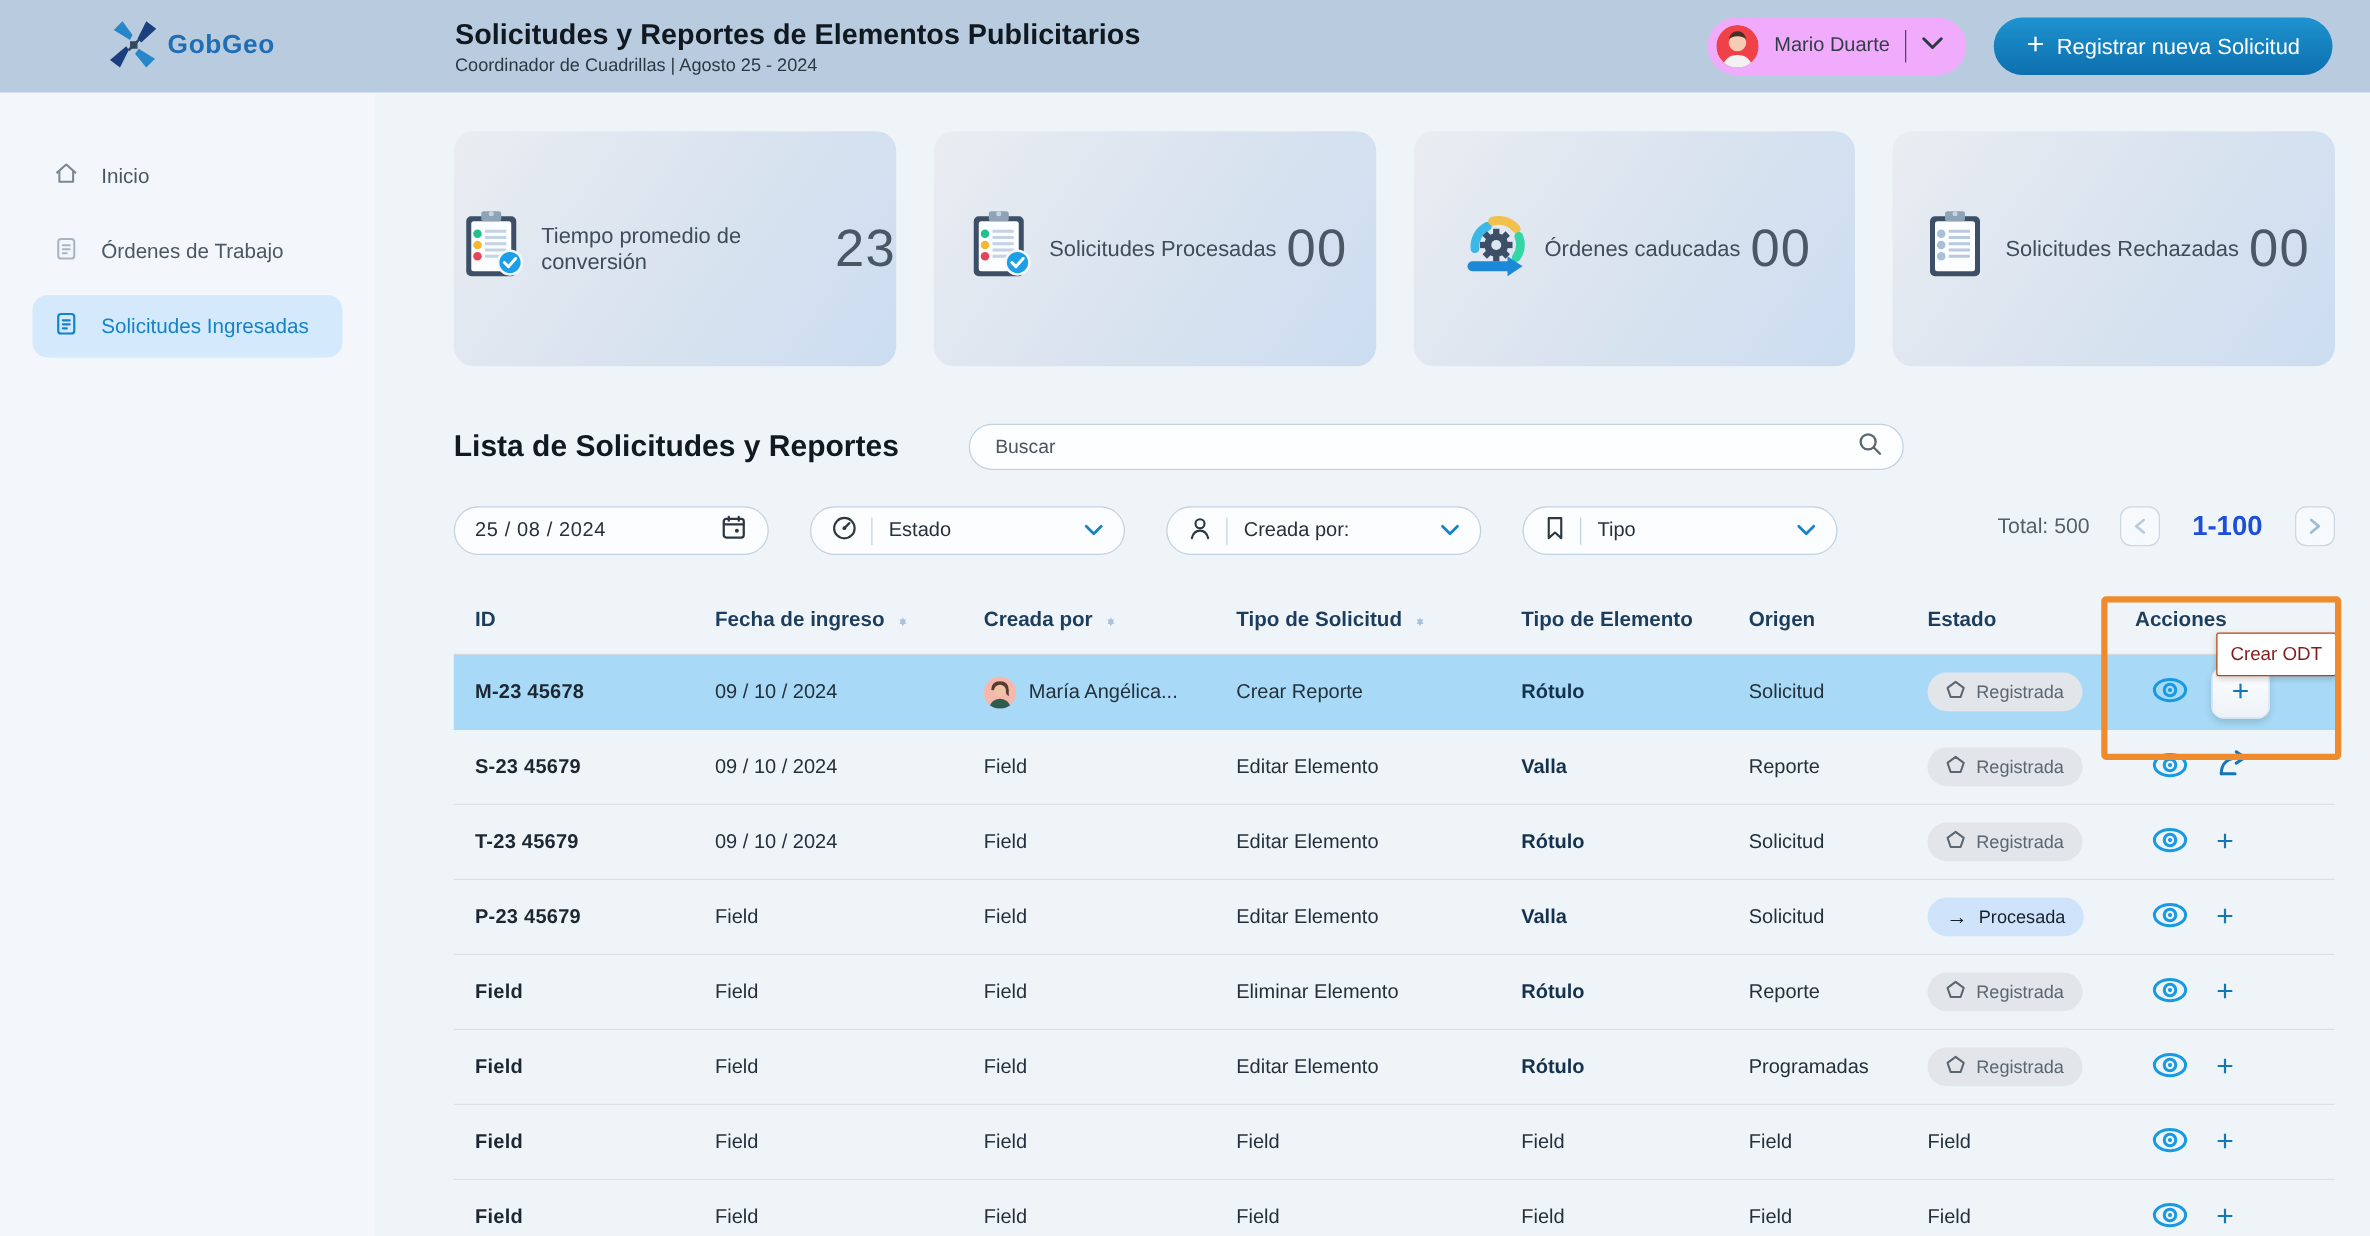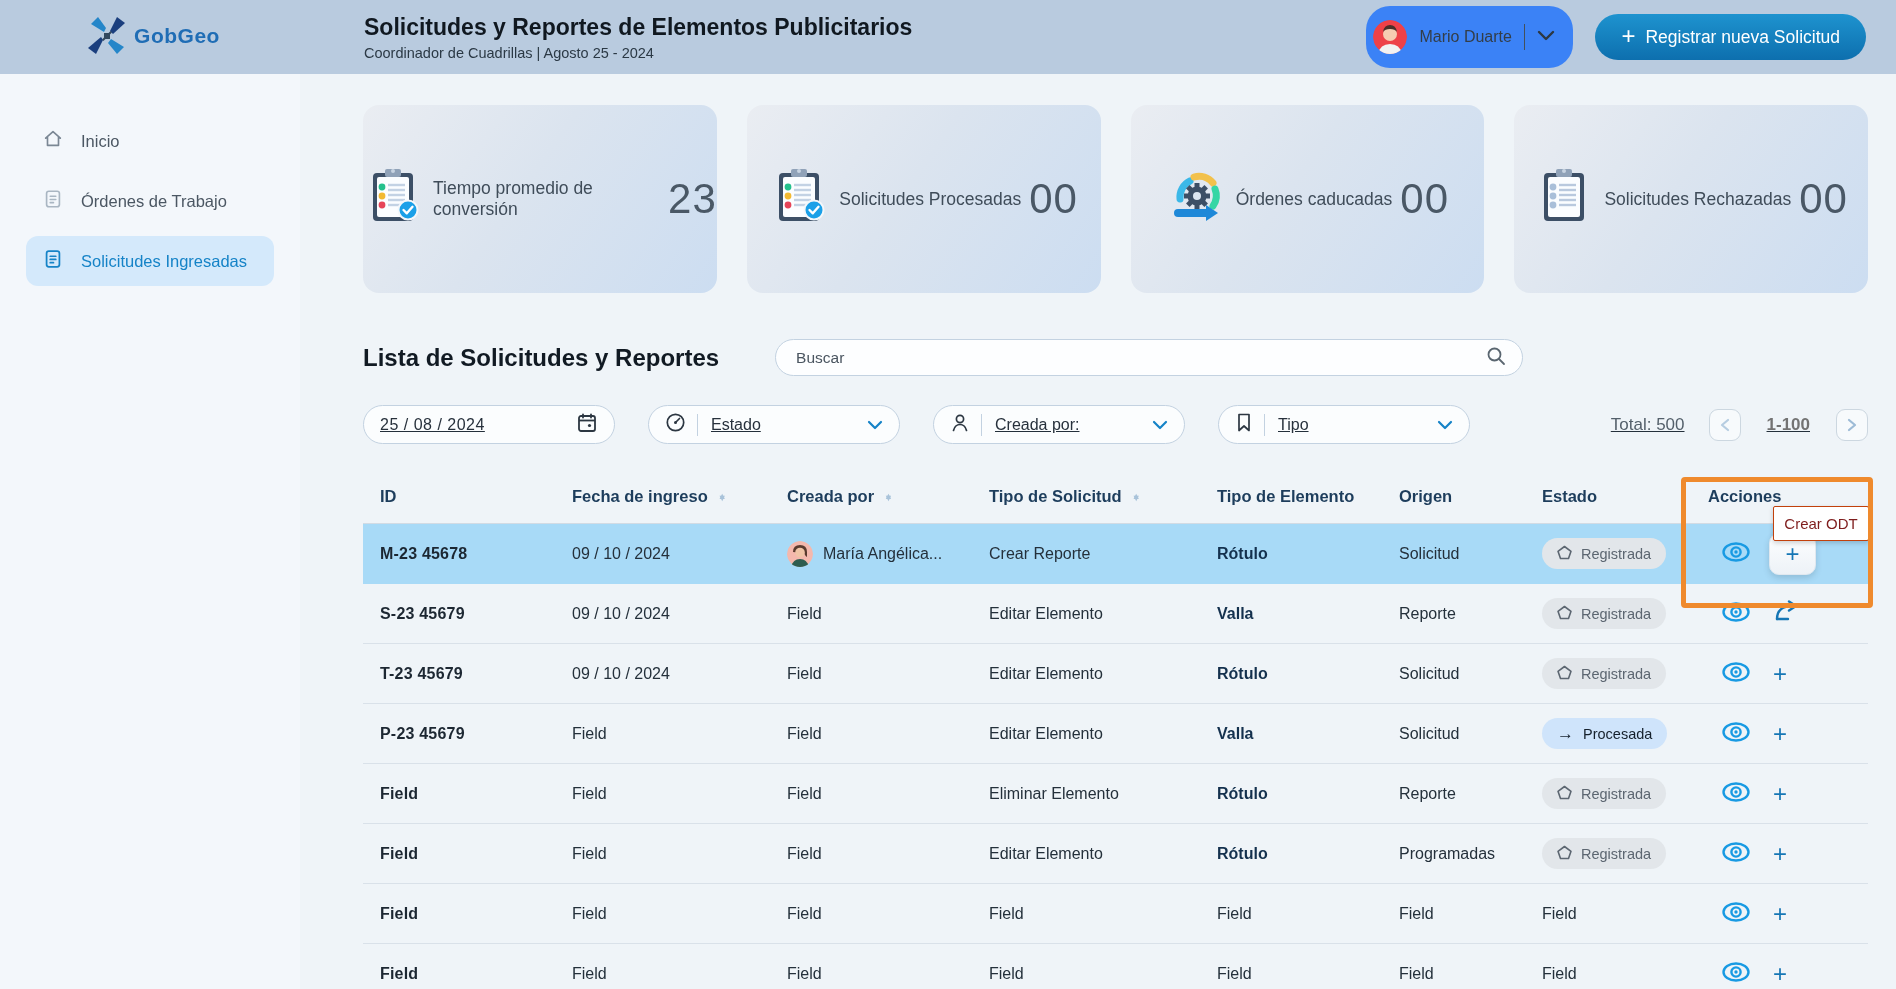--- a/index.html
+++ b/index.html
@@ -14,22 +14,22 @@
   .header {
     position:absolute; top:0; left:0; width:100%; height:74px;
     background:#b9cbdf; display:flex; align-items:center; z-index:10;
   }
   .logo-wrap { width:300px; display:flex; flex-direction:row; align-items:center; justify-content:center; padding-top:2px; }
   .logo-text { font-weight:bold; font-size:21px; color:#1f6db5; letter-spacing:.5px; margin-top:-4px; }
   .header-titles { margin-left:64px; flex:1; }
   .header-title { font-size:23px; font-weight:bold; color:#101820; }
   .header-subtitle { font-size:14.5px; color:#2b3945; margin-top:4px; }
   .user-pill {
-    display:flex; align-items:center; gap:12px; background:#3b82f6; border-radius:24px;
-    height:62px; padding:0 18px 0 7px; margin-right:22px; cursor:pointer;
+    display:flex; align-items:center; gap:12px; background:#f0abfc; border-radius:24px;
+    height:46px; padding:0 18px 0 7px; margin-right:22px; cursor:pointer;
   }
   .user-name { font-size:16px; color:#333d47; }
   .user-divider { width:1.5px; height:26px; background:#43505c; }
   .register-btn {
     display:flex; align-items:center; gap:10px; height:46px; padding:0 26px;
     margin-right:30px; border:none; border-radius:24px; cursor:pointer;
     background:linear-gradient(180deg,#1e93cf 0%,#0d6fae 100%);
     color:#fff; font-size:17.5px; font-family:inherit;
   }
   .register-plus { font-size:24px; font-weight:400; line-height:1; margin-top:-2px; }
@@ -66,39 +66,39 @@
     border:1px solid #c3d2e1; border-radius:19px; display:flex; align-items:center;
     padding:0 16px 0 20px;
   }
   .search-box input {
     flex:1; border:none; outline:none; background:transparent;
     font-size:15.5px; color:#333; font-family:inherit;
   }
   .search-box input::placeholder { color:#4a5560; }
 
   
-  .filter-row { display:flex; align-items:center; margin-top:29px;text-decoration:underline; }
+  .filter-row { display:flex; align-items:flex-start; margin-top:29px; }
   .pill {
     height:39px; background:#fbfdfe; border:1px solid #c3d2e1; border-radius:20px;
     display:flex; align-items:center; padding:0 16px; cursor:pointer;
   }
   .pill + .pill { margin-left:33px; }
   .pill .sep { width:1px; height:22px; background:#c3d2e1; margin:0 13px 0 11px; }
   .pill-label { font-size:16px; color:#27313c; }
   .date-pill { width:252px; justify-content:space-between; }
   .date-pill .pill-label { letter-spacing:.5px; }
   .drop-pill { width:252px; }
   .drop-pill .chev { margin-left:auto; }
   .totals { margin-left:auto; display:flex; align-items:center; }
   .total-label { font-size:17px; color:#535f6a; margin-right:24px; }
   .page-btn {
     width:32px; height:32px; border-radius:9px; border:1px solid #ccd7e0; background:#f7fafc;
     display:flex; align-items:center; justify-content:center; cursor:pointer;
   }
-  .page-range { font-size:17px; font-weight:bold; color:#737373; margin:0 26px; }
+  .page-range { font-size:22px; font-weight:bold; color:#1d4ed8; margin:0 26px; }
 
   
   .table { margin-top:26px; }
   .tr {
     display:grid; grid-template-columns:192px 215px 202px 228px 182px 143px 166px 1fr;
     align-items:center; height:60px; border-bottom:1px solid #d9e1e9;
   }
   .tr.head { height:54px; border-bottom:1px solid #d2dbe4; }
   .tr.highlight { background:#a8daf7; border-bottom-color:#a8daf7; }
   .td, .th { padding-left:17px; font-size:16px; }

